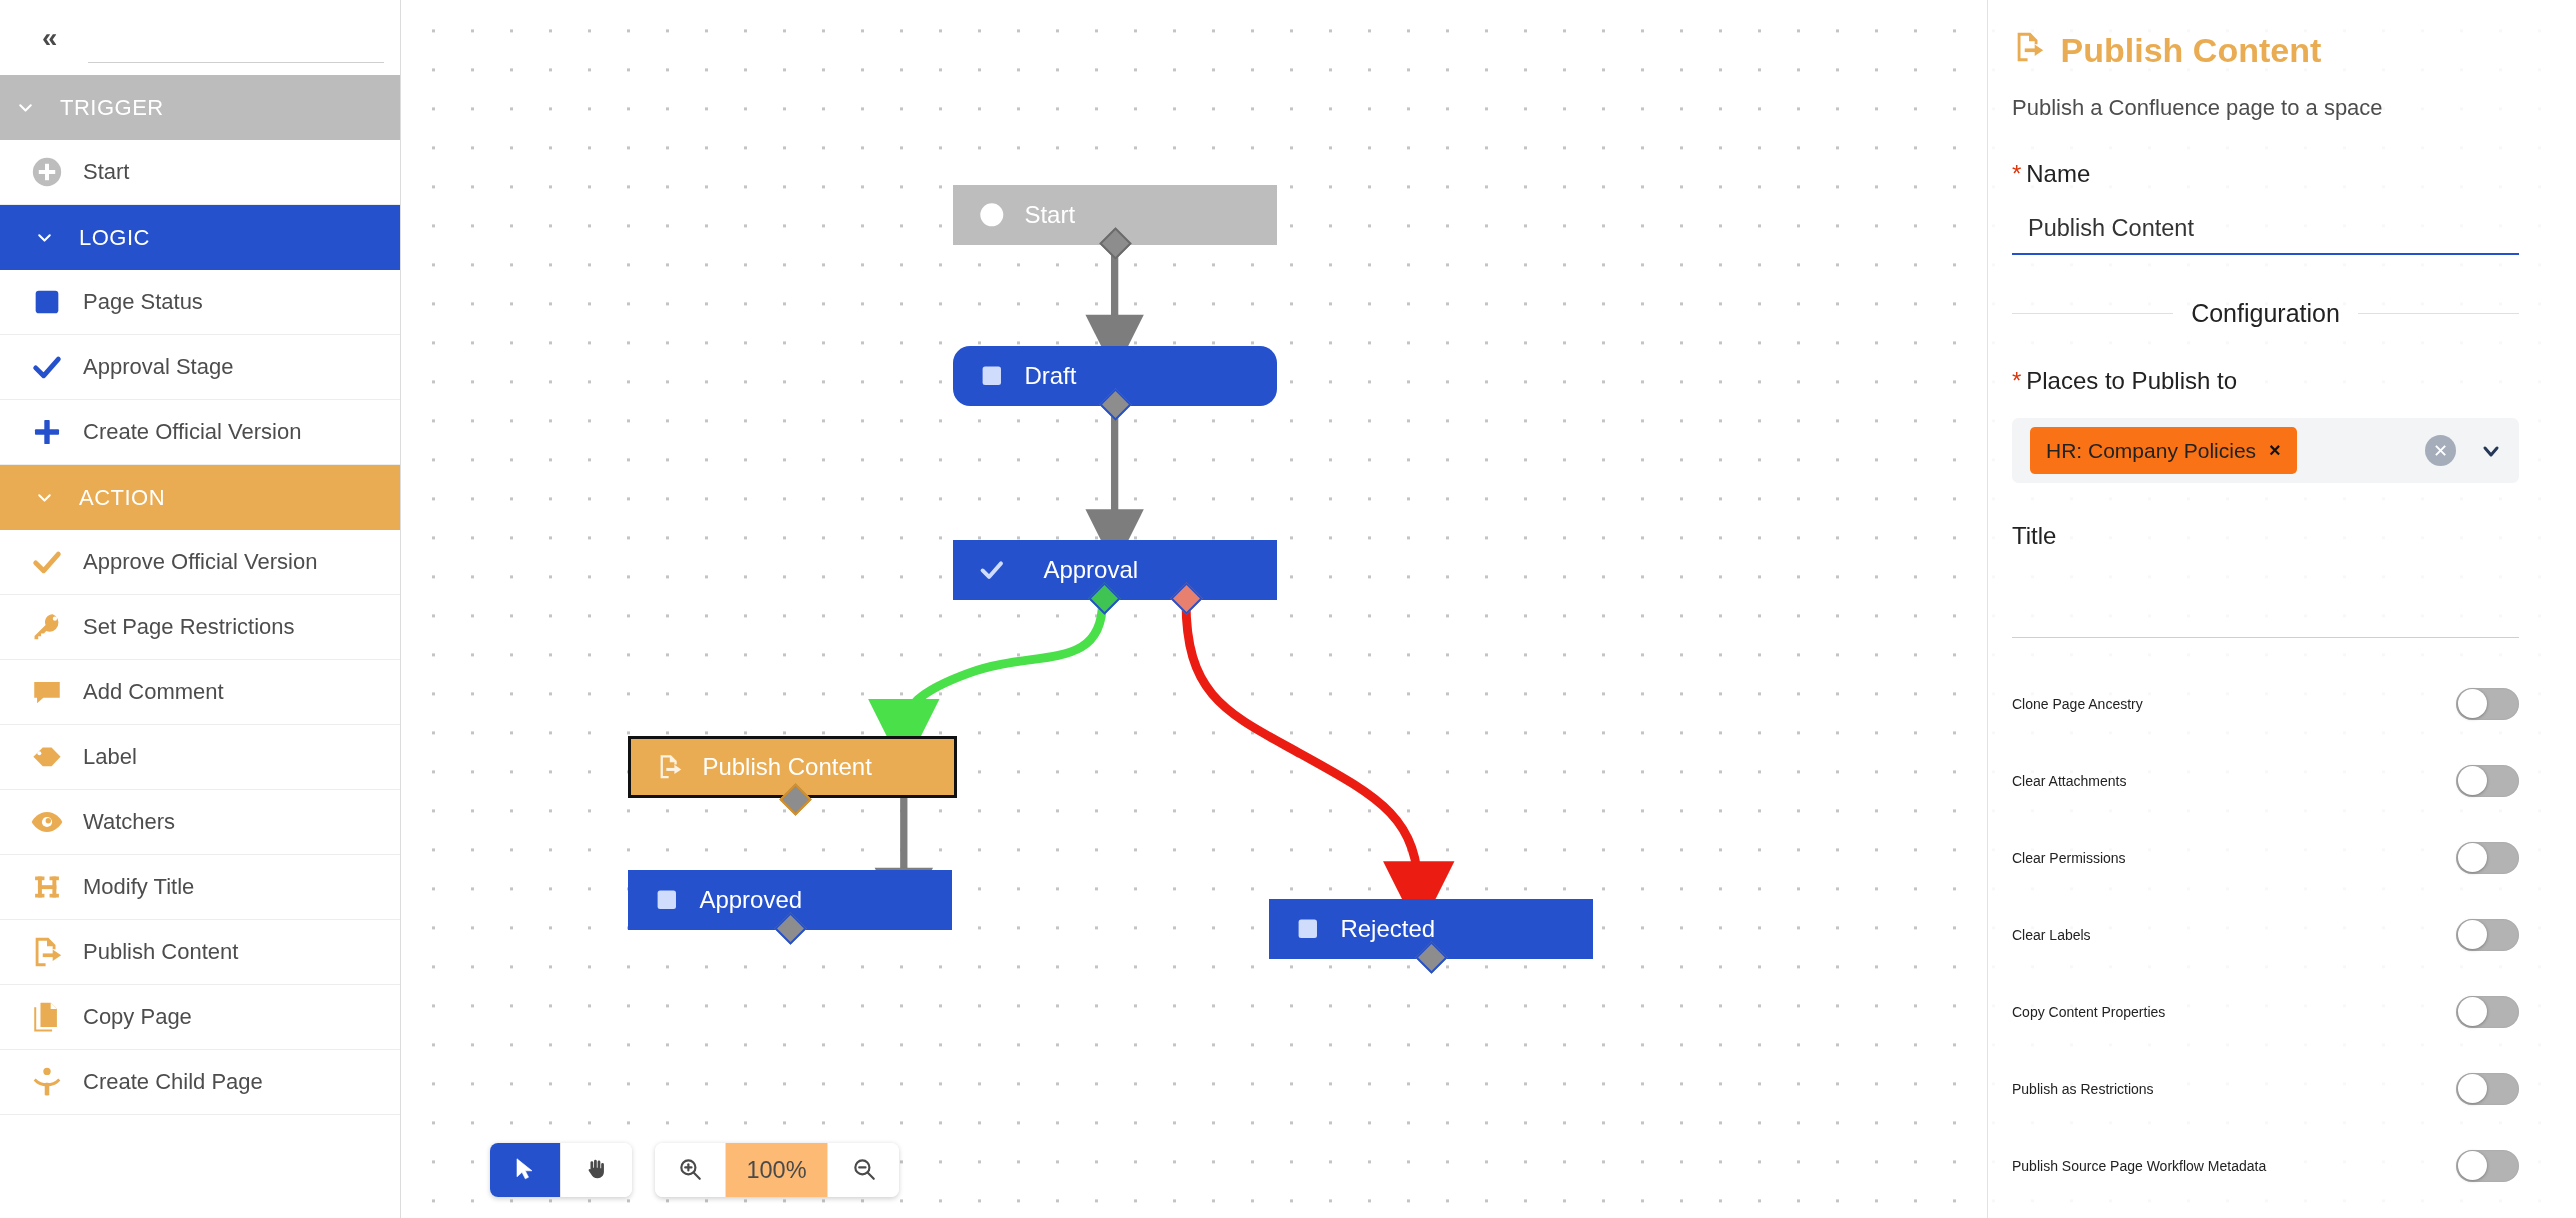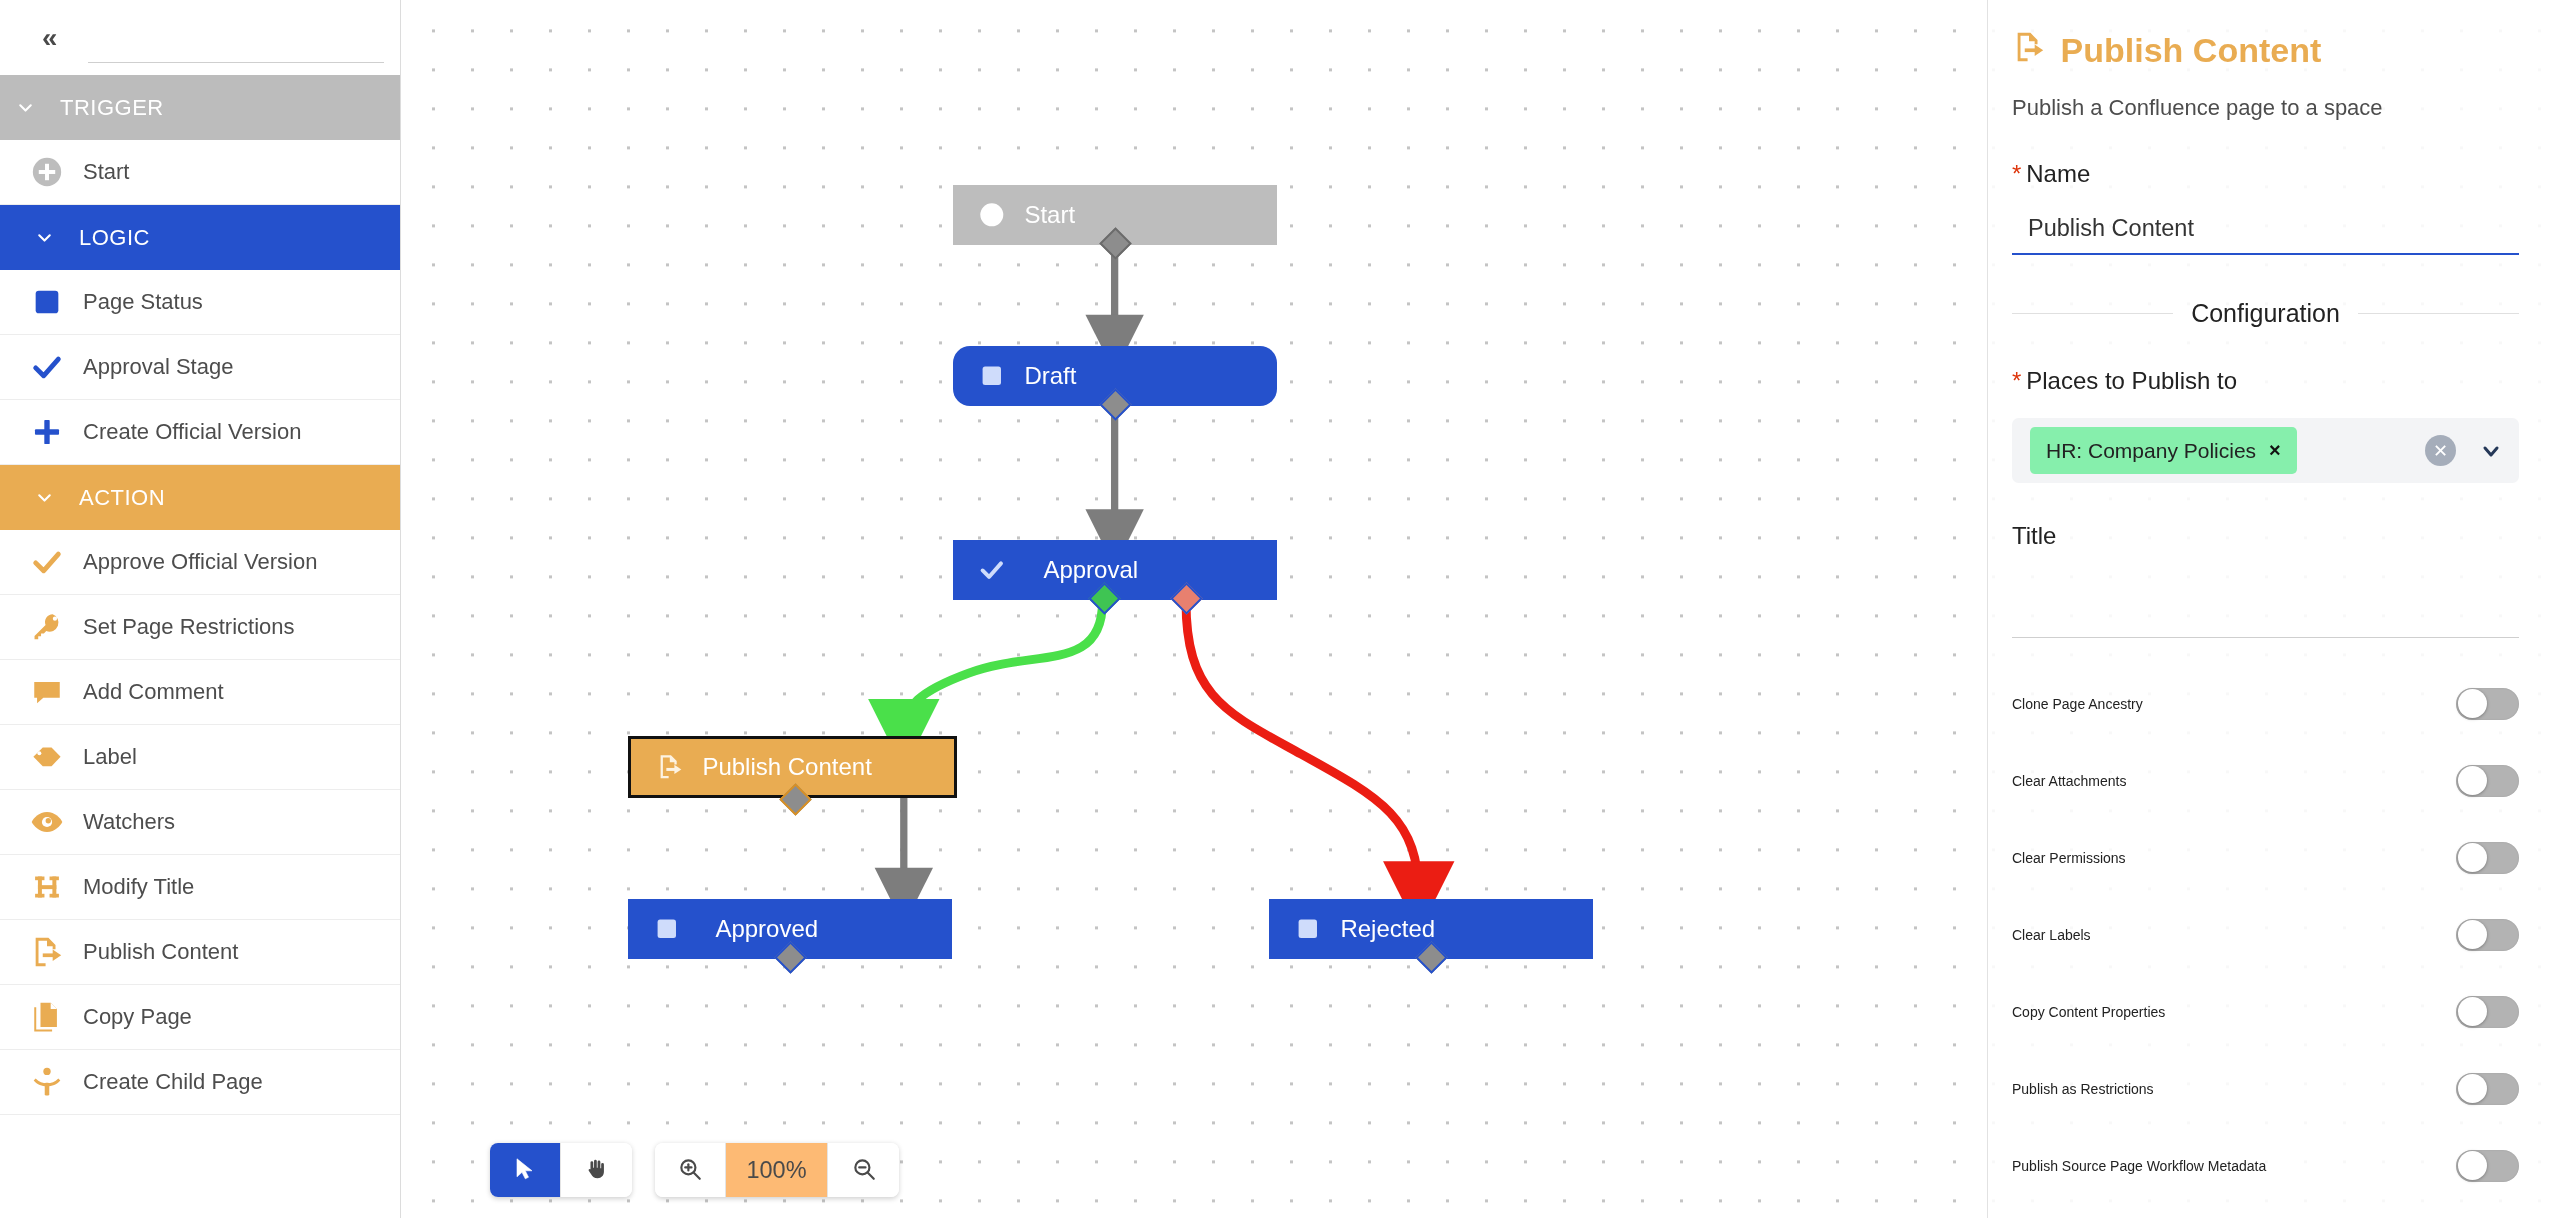--- a/index.html
+++ b/index.html
@@ -235,21 +235,21 @@
   .multiselect {
     margin-top: 23px;
     background: #f3f4f6;
     border-radius: 6.5px;
     min-height: 65px;
     display: flex; align-items: center;
     padding: 8px 11.4px 8px 18px;
     gap: 9.7px;
   }
   .chip {
-    background: #86efac;
+    background: #f97316;
     border-radius: 4.9px;
     display: flex; align-items: center; gap: 13px;
     padding: 11.4px 16px;
     font-size: 21px;
     color: #222;
   }
   .chip-x { font-size: 20px; font-weight: bold; cursor: pointer; color: #111; }
   .ms-spacer { flex: 1 1 auto; }
   .ms-clear {
     width: 31px; height: 31px; border-radius: 50%;
@@ -504,21 +504,21 @@
           <span class="n-icon">
             <svg width="27.6" height="27.6" viewBox="0 0 24 24" fill="#fdf3e2">
               <path d="M4 2h9l5 5v3h-2V8h-4V4H6v16h5v2H4z"></path>
               <rect x="9" y="13" width="9" height="2.6"></rect>
               <path d="M16 10.3 L22 14.3 L16 18.3 z"></path>
             </svg>
           </span>
           <span>Publish Content</span>
           <span class="port port-orange" style="left: 153px; top: 49px;"></span>
         </div>
-        <div class="node node-status" style="left: 227px; top: 899px; width: 324px; height: 60px; gap: 16px;">
+        <div class="node node-status" style="left: 227px; top: 870px; width: 324px; height: 60px;">
           <span class="n-icon">
             <svg width="27.6" height="27.6" viewBox="0 0 24 24" fill="#cfdcfb">
               <rect x="4" y="4" width="16" height="16" rx="2.2"></rect>
             </svg>
           </span>
           <span>Approved</span>
           <span class="port " style="left: 151px; top: 47px;"></span>
         </div>
         <div class="node node-status" style="left: 868px; top: 899px; width: 324px; height: 60px;">
           <span class="n-icon">

